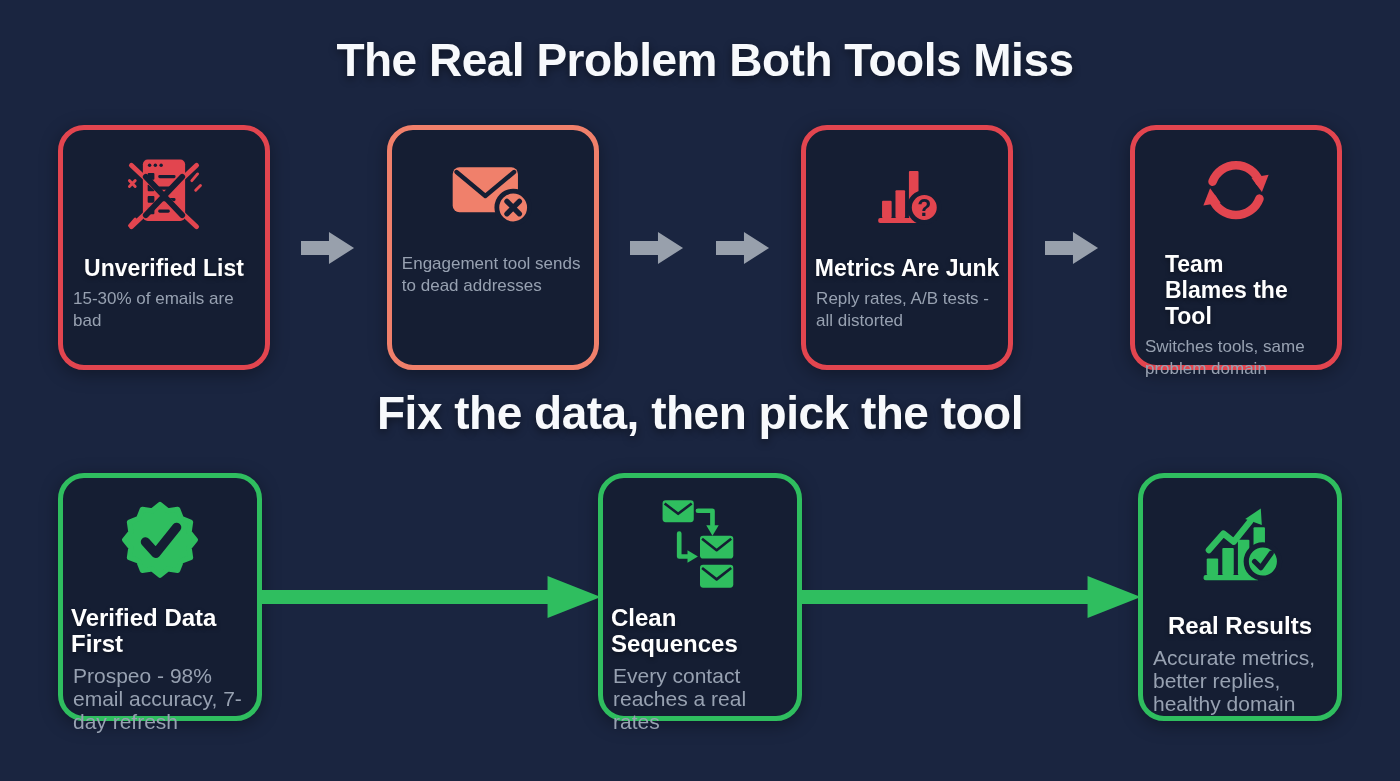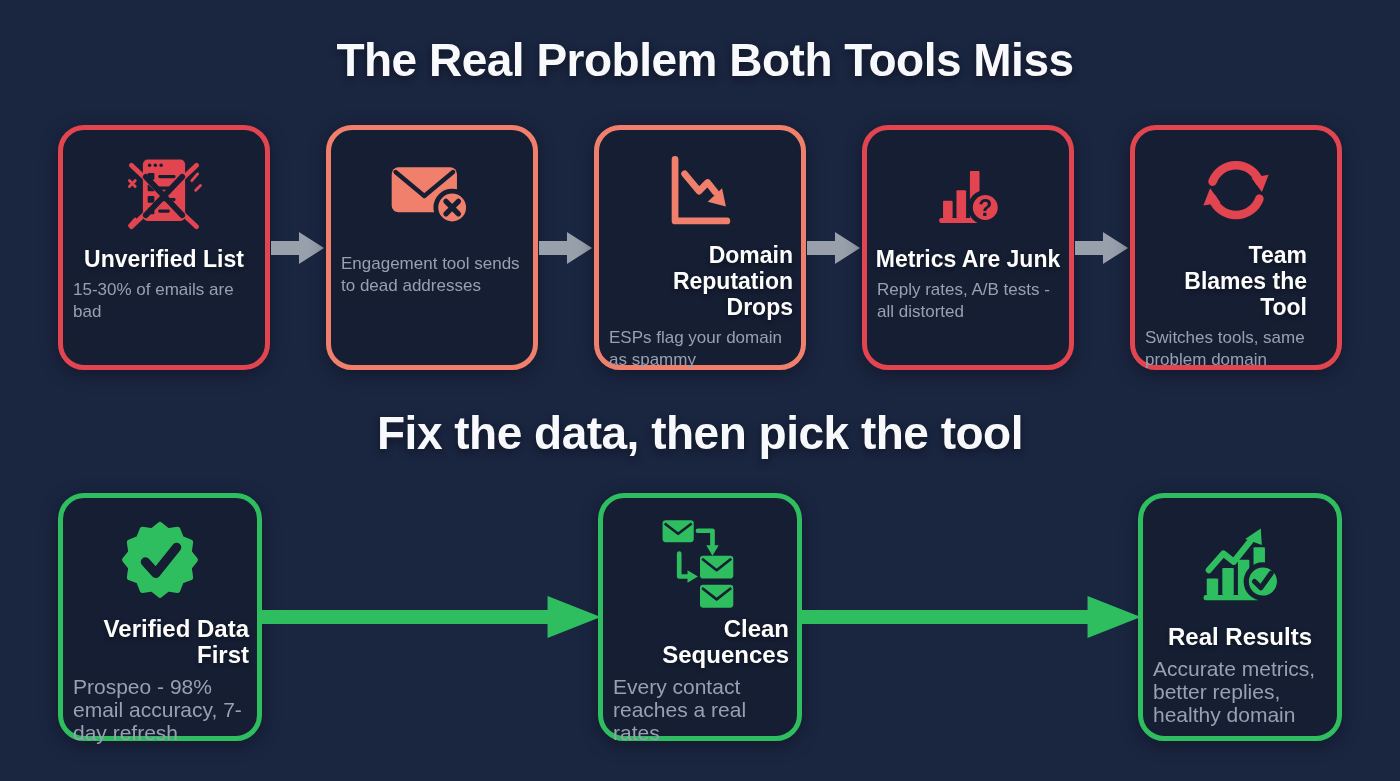--- a/index.html
+++ b/index.html
@@ -16,21 +16,21 @@
     margin: 32px 0 0 10px;
     text-align: center;
     color: #F7F9FC;
     font-size: 46px;
     font-weight: 700;
     letter-spacing: -0.5px;
     line-height: 56px;
     text-shadow: 0 3px 8px rgba(0,0,0,0.45);
   }
   h2.section-title {
-    margin: 36px 0 33px 0;
+    margin: 16px 0 33px 0;
     text-align: center;
     color: #F7F9FC;
     font-size: 46px;
     font-weight: 700;
     letter-spacing: -0.5px;
     line-height: 54px;
     text-shadow: 0 3px 8px rgba(0,0,0,0.45);
   }
 
   .flow-row {
@@ -64,25 +64,26 @@
   .icon-wrap {
     margin-top: 16px;
     height: 100px;
     display: flex;
     align-items: center;
     justify-content: center;
   }
   .solution-card .icon-wrap { height: 112px; margin-top: 14px; }
 
   .card-title {
+    margin-top: 9px;
     color: #FFFFFF;
     font-size: 23px;
     font-weight: 700;
     line-height: 26px;
-    text-align: right;
+    text-align: left;
     padding: 0 8px;
     text-shadow: 0 2px 5px rgba(0,0,0,0.4);
   }
   .solution-card .card-title { font-size: 24px; }
   .narrow-title { max-width: 158px; }
 
   .card-subtitle {
     margin-top: 7px;
     color: #97A1B1;
     font-size: 17px;
@@ -173,31 +174,20 @@
       </div>
       <div class="card-subtitle">Engagement tool sends to dead addresses</div>
     </div>
 
     <div class="arrow-gray">
       <svg viewBox="0 0 56 36" preserveAspectRatio="none">
         <path d="M0,11 H29 V2 L55,18 L29,34 V25 H0 Z" fill="#98A0AC"></path>
       </svg>
     </div>
 
-    <div class="card problem-card border-salmon">
-      <div class="icon-wrap">
-        <svg width="96" height="96" viewBox="0 0 100 100">
-          <path d="M24,14 L24,78 L78,78" fill="none" stroke="#F0806B" stroke-width="7" stroke-linecap="round" stroke-linejoin="round"></path>
-          <path d="M34,29 L49,47 L58,38 L66,48" fill="none" stroke="#F0806B" stroke-width="7" stroke-linecap="round" stroke-linejoin="round"></path>
-          <polygon points="77,63 73,44 58,58" fill="#F0806B"></polygon>
-        </svg>
-      </div>
-      <div class="card-title">Domain Reputation Drops</div>
-      <div class="card-subtitle">ESPs flag your domain as spammy</div>
-    </div>
 
     <div class="arrow-gray">
       <svg viewBox="0 0 56 36" preserveAspectRatio="none">
         <path d="M0,11 H29 V2 L55,18 L29,34 V25 H0 Z" fill="#98A0AC"></path>
       </svg>
     </div>
 
     <div class="card problem-card border-red">
       <div class="icon-wrap">
         <svg width="96" height="96" viewBox="0 0 100 100">

